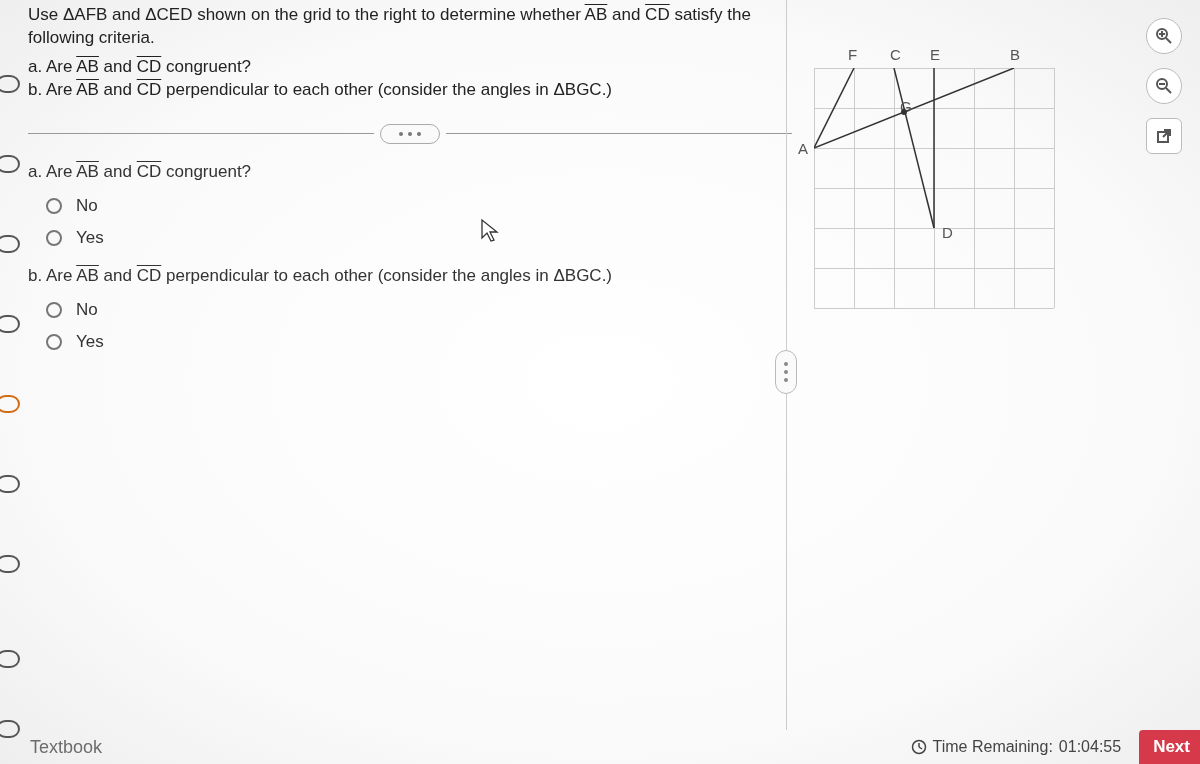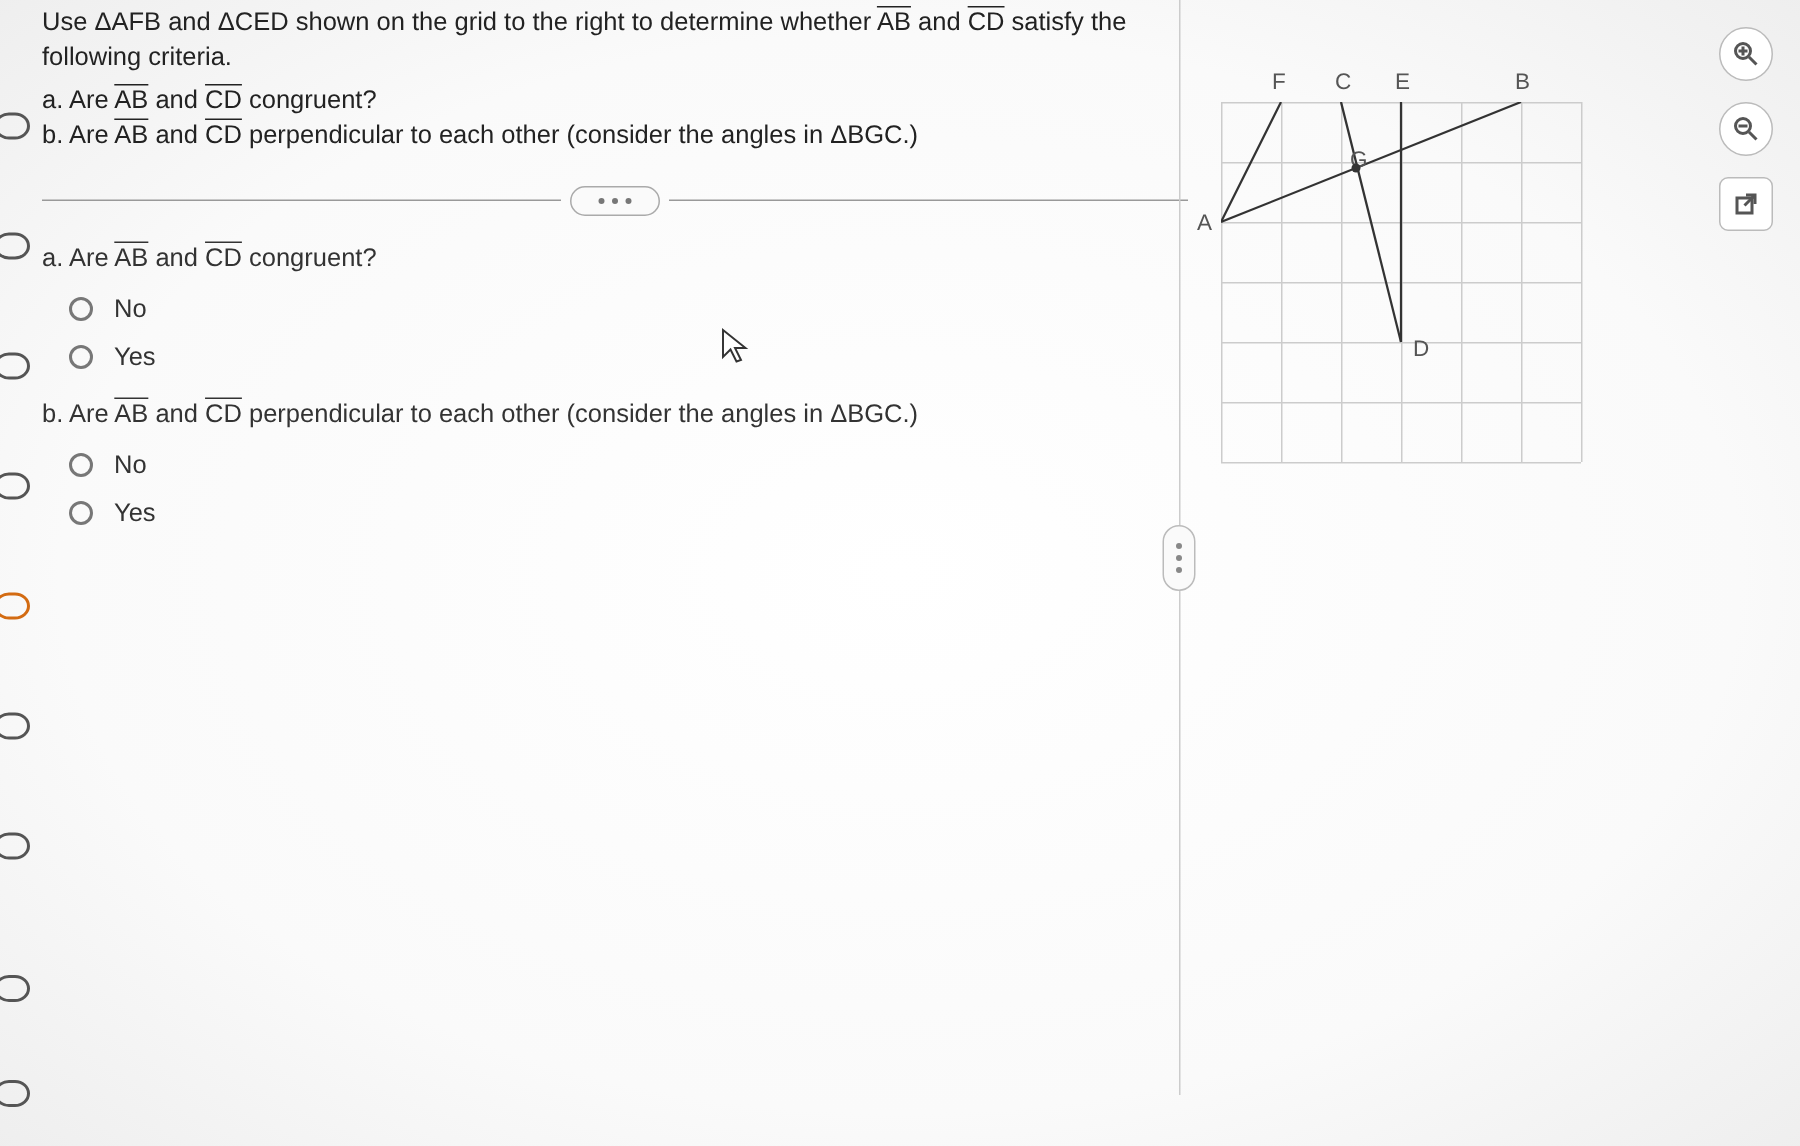--- a/index.html
+++ b/index.html
@@ -208,13 +208,30 @@
     </div>
   </div>
 
   <div class="divider-v"></div>
   <div class="drag-handle">
       <span></span>
       <span></span>
       <span></span>
     </div>
 
+  <div class="footer">
+    <div class="textbook">Textbook</div>
+    <div style="display:flex;align-items:center">
+      <div class="time-wrap">
+        <svg width="16" height="16">
+            <circle cx="8" cy="8" r="6.5" fill="none" stroke="#444" stroke-width="1.5"></circle>
+            <line x1="8" y1="8" x2="8" y2="4" stroke="#444" stroke-width="1.5"></line>
+            <line x1="8" y1="8" x2="11" y2="10" stroke="#444" stroke-width="1.5"></line>
+          </svg>
+        <span>Time Remaining:</span>
+        <span>01:04:55</span>
+      </div>
+      <div class="next-btn">
+        <span>Next</span>
+      </div>
+    </div>
+  </div>
 </div>
 
 </body></html>

